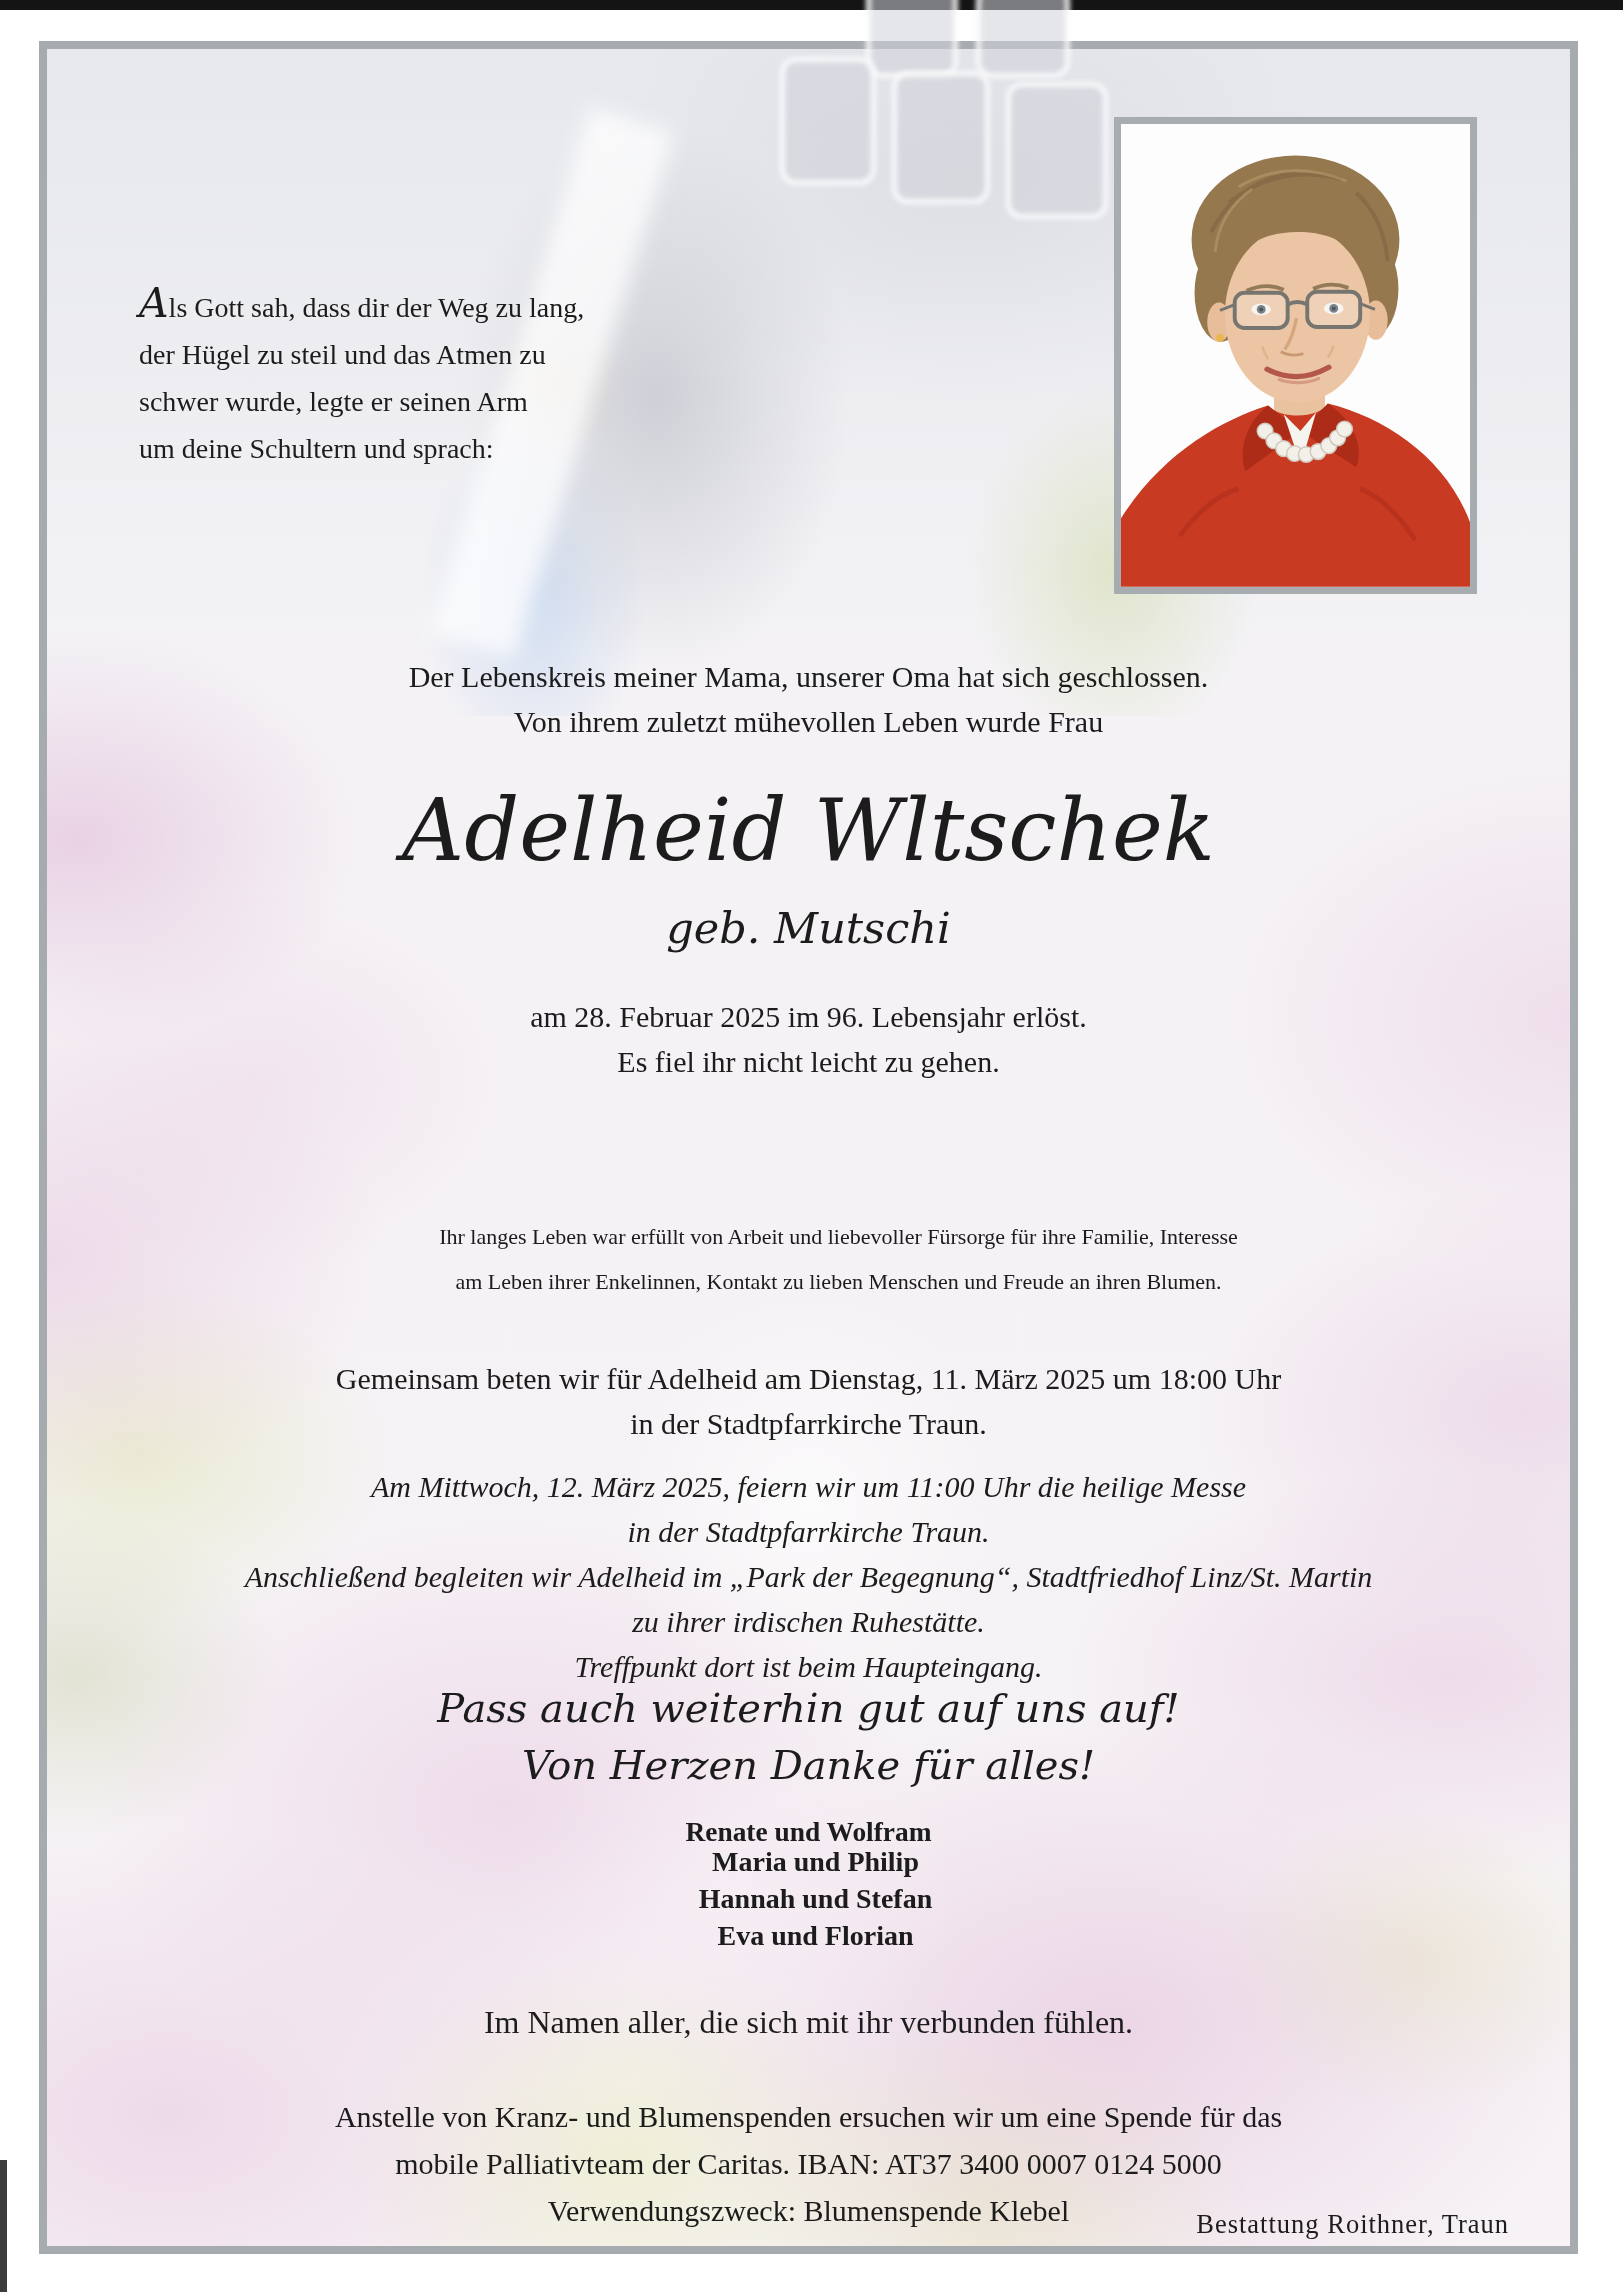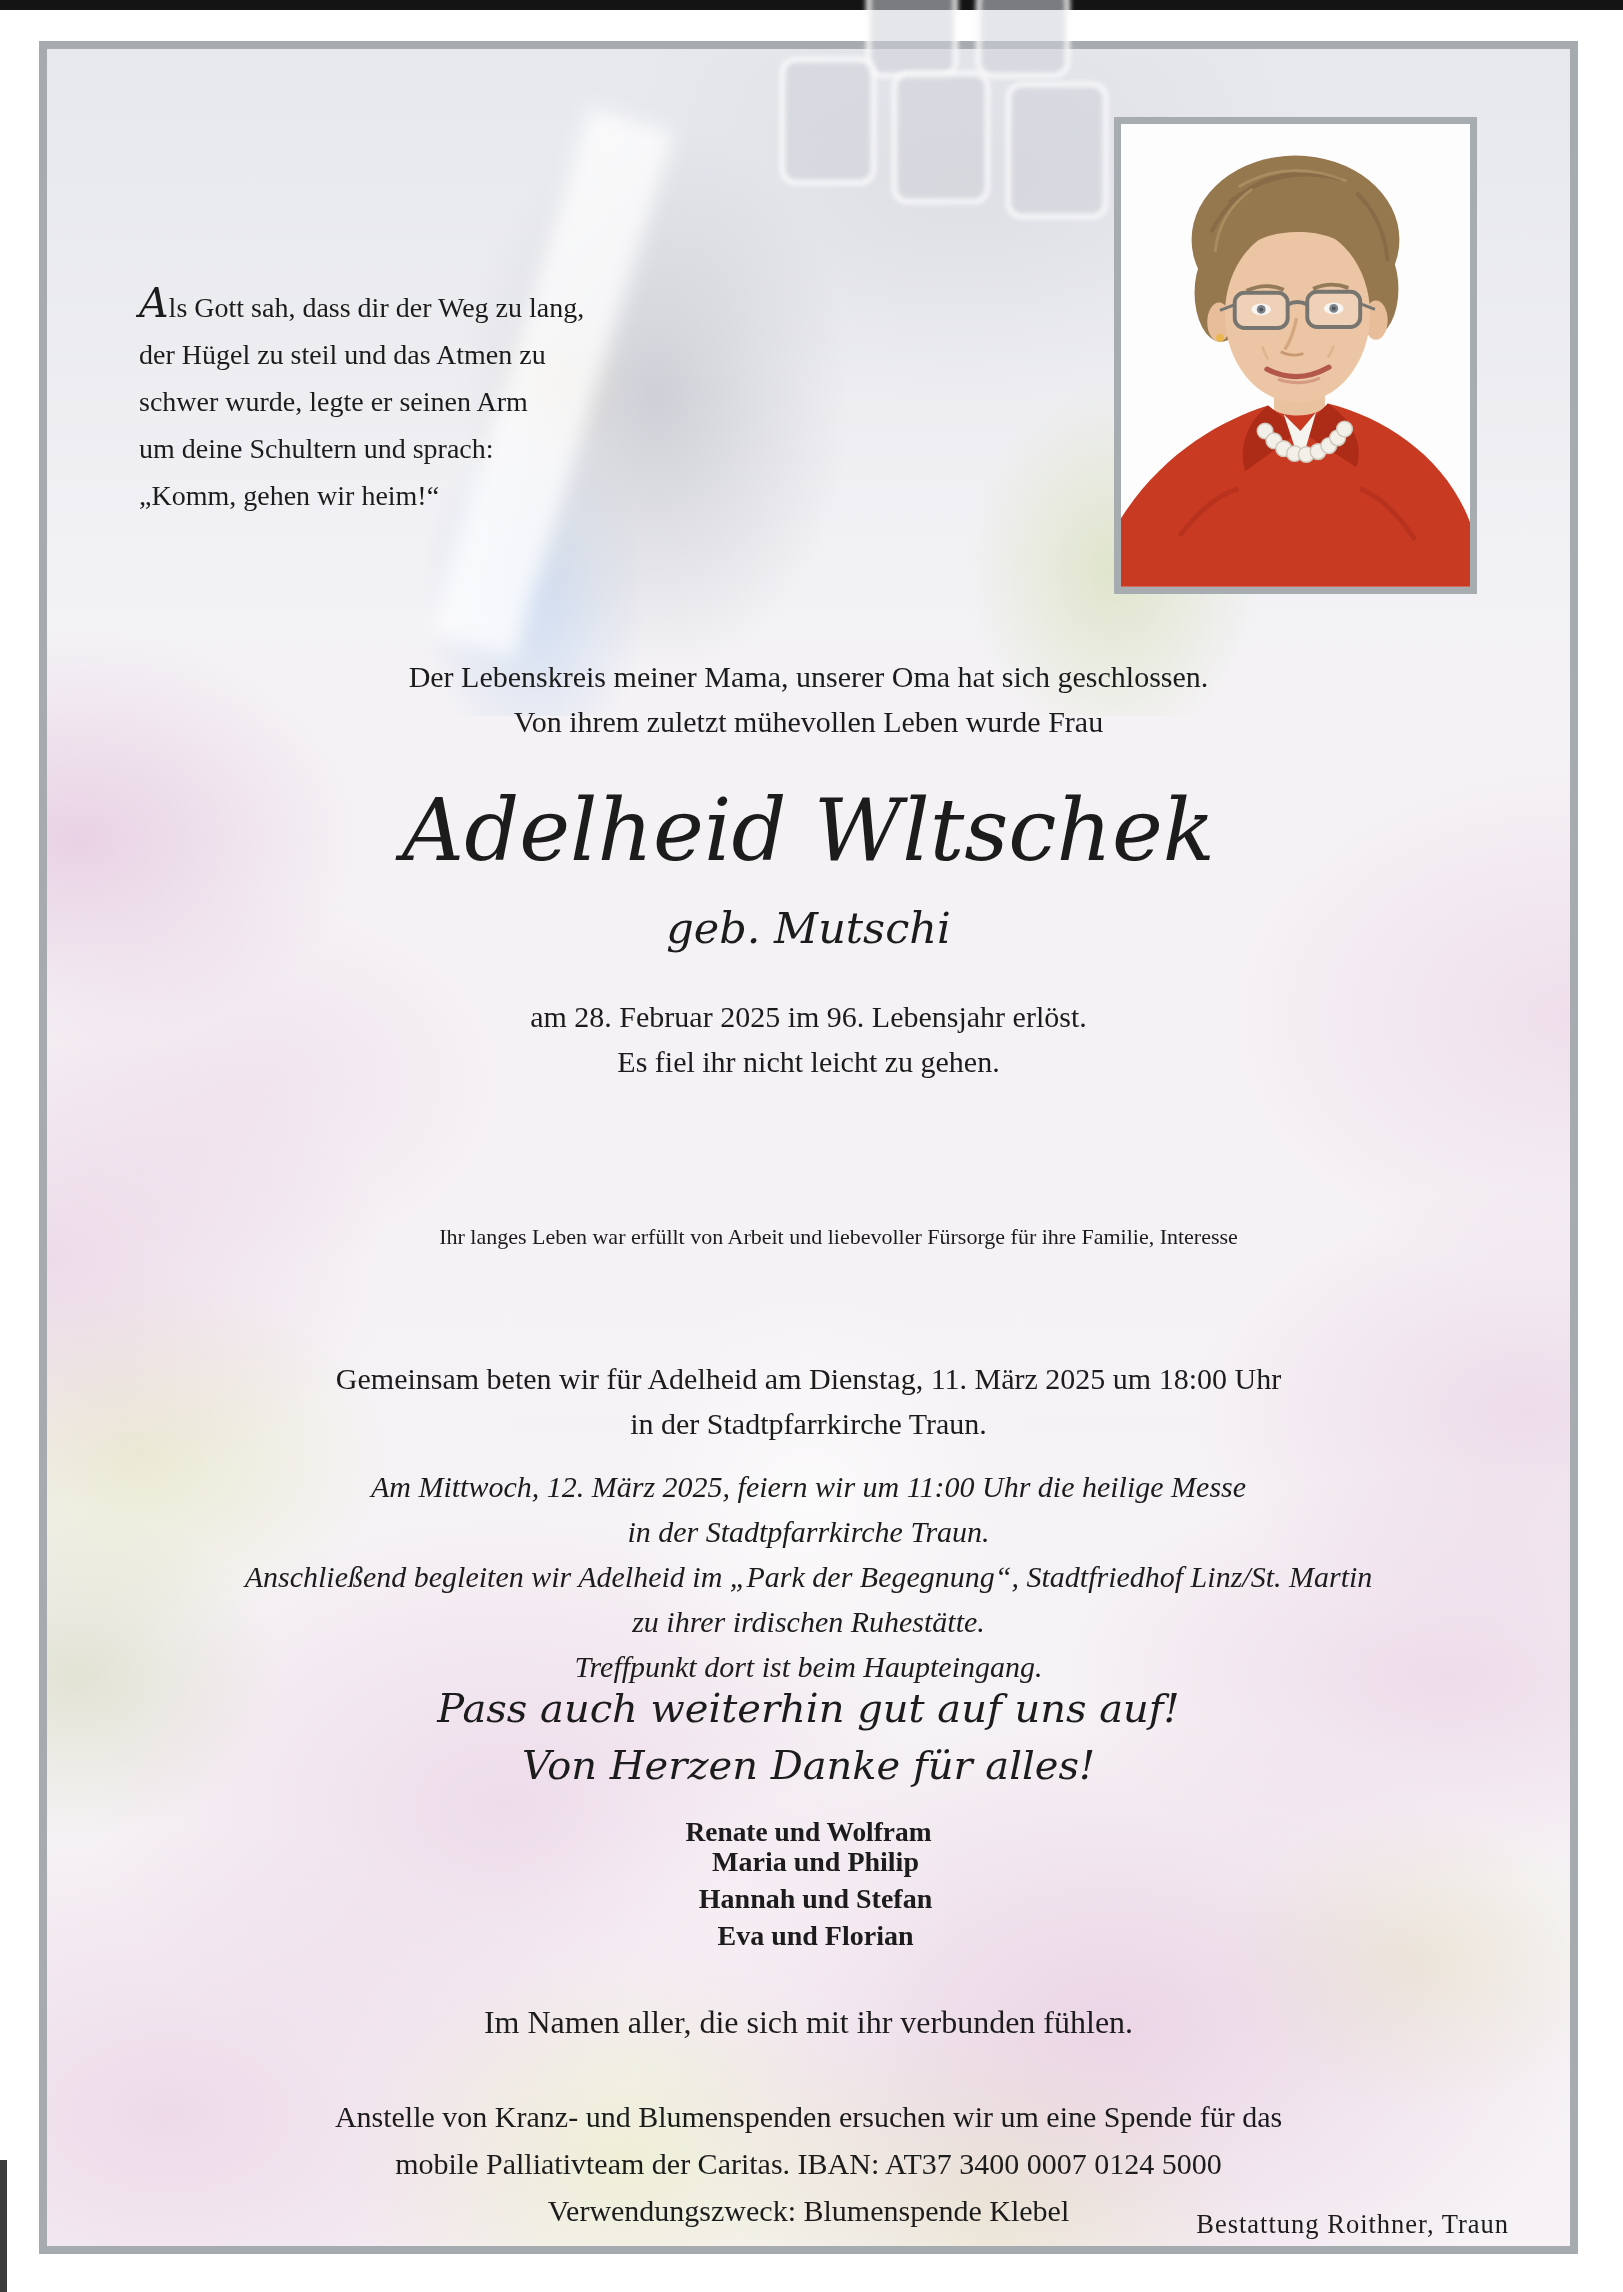--- a/index.html
+++ b/index.html
@@ -153,39 +153,39 @@
         <path d="M149,250 Q180,266 212,248" stroke="#b4574b" stroke-width="5.5" fill="none" stroke-linecap="round"></path>
         <path d="M160,260 Q181,268 203,259" stroke="#c67d6f" stroke-width="3" fill="none" opacity="0.6"></path>
       </svg>
     </div>
 
     <div class="poem">
       <p><span class="initial">A</span><span>ls Gott sah, dass dir der Weg zu lang,</span></p>
       <p>der Hügel zu steil und das Atmen zu</p>
       <p>schwer wurde, legte er seinen Arm</p>
       <p>um deine Schultern und sprach:</p>
-      <p>„Komm, gehen wir heim!“</p>
     </div>
 
     <div class="blk intro">
       <p>Der Lebenskreis meiner Mama, unserer Oma hat sich geschlossen.</p>
       <p>Von ihrem zuletzt mühevollen Leben wurde Frau</p>
     </div>
 
     <div class="blk name">Adelheid Wltschek</div>
     <div class="blk maiden">geb. Mutschi</div>
 
     <div class="blk death">
       <p>am 28. Februar 2025 im 96. Lebensjahr erlöst.</p>
       <p>Es fiel ihr nicht leicht zu gehen.</p>
     </div>
 
 
     <div class="blk para2">
       <p>Ihr langes Leben war erfüllt von Arbeit und liebevoller Fürsorge für ihre Familie, Interesse</p>
+      <p>am Leben ihrer Enkelinnen, Kontakt zu lieben Menschen und Freude an ihren Blumen.</p>
     </div>
 
     <div class="blk prayer">
       <p>Gemeinsam beten wir für Adelheid am Dienstag, 11. März 2025 um 18:00 Uhr</p>
       <p>in der Stadtpfarrkirche Traun.</p>
     </div>
 
     <div class="blk funeral">
       <p>Am Mittwoch, 12. März 2025, feiern wir um 11:00 Uhr die heilige Messe</p>
       <p>in der Stadtpfarrkirche Traun.</p>

